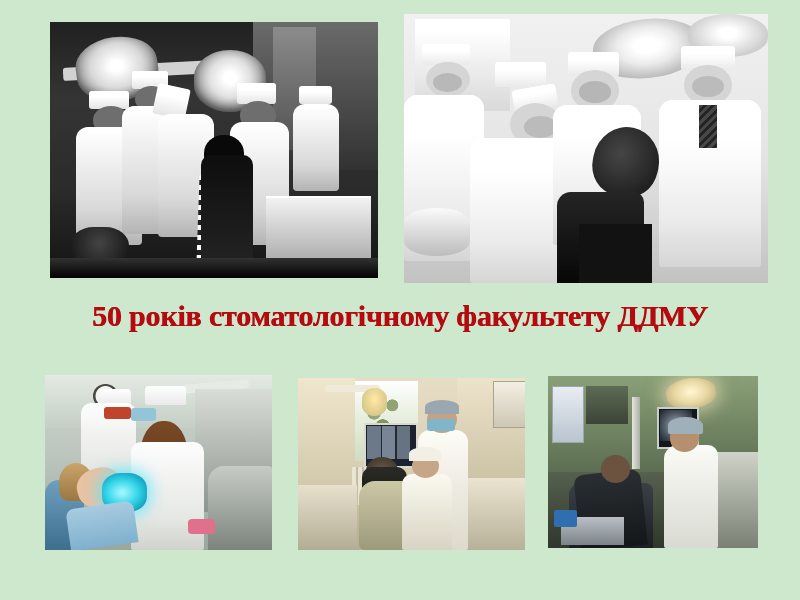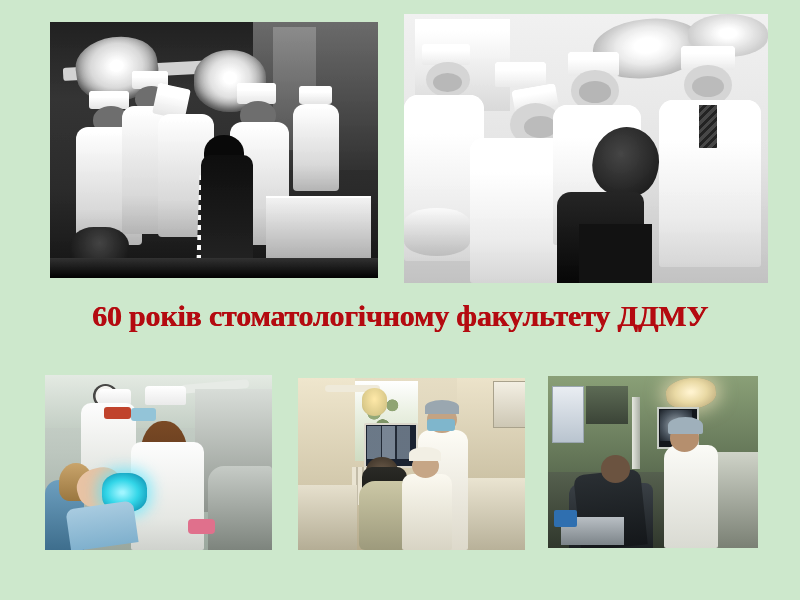--- a/index.html
+++ b/index.html
@@ -528,21 +528,21 @@
       <div class="lyr coat" style="left:70%;top:32%;width:28%;height:62%;"></div>
       <div class="lyr tie" style="left:81%;top:34%;width:5%;height:16%;"></div>
 
       <div class="lyr patienthair"></div>
       <div class="lyr patientbody"></div>
       <div class="lyr chair"></div>
       <div class="lyr tray"></div>
     </div>
   </div>
 
-  <div class="title-line">60 років стоматологічному факультету ДДМУ</div>
+  <div class="title-line">50 років стоматологічному факультету ДДМУ</div>
 
   <div class="photo" id="photo-modern-child">
     <div class="scene">
       <div class="lyr bg"></div>
       <div class="lyr wallband"></div>
       <div class="lyr clock"></div>
       <div class="lyr arm"></div>
       <div class="lyr equip-right"></div>
       <div class="lyr unit"></div>
 

